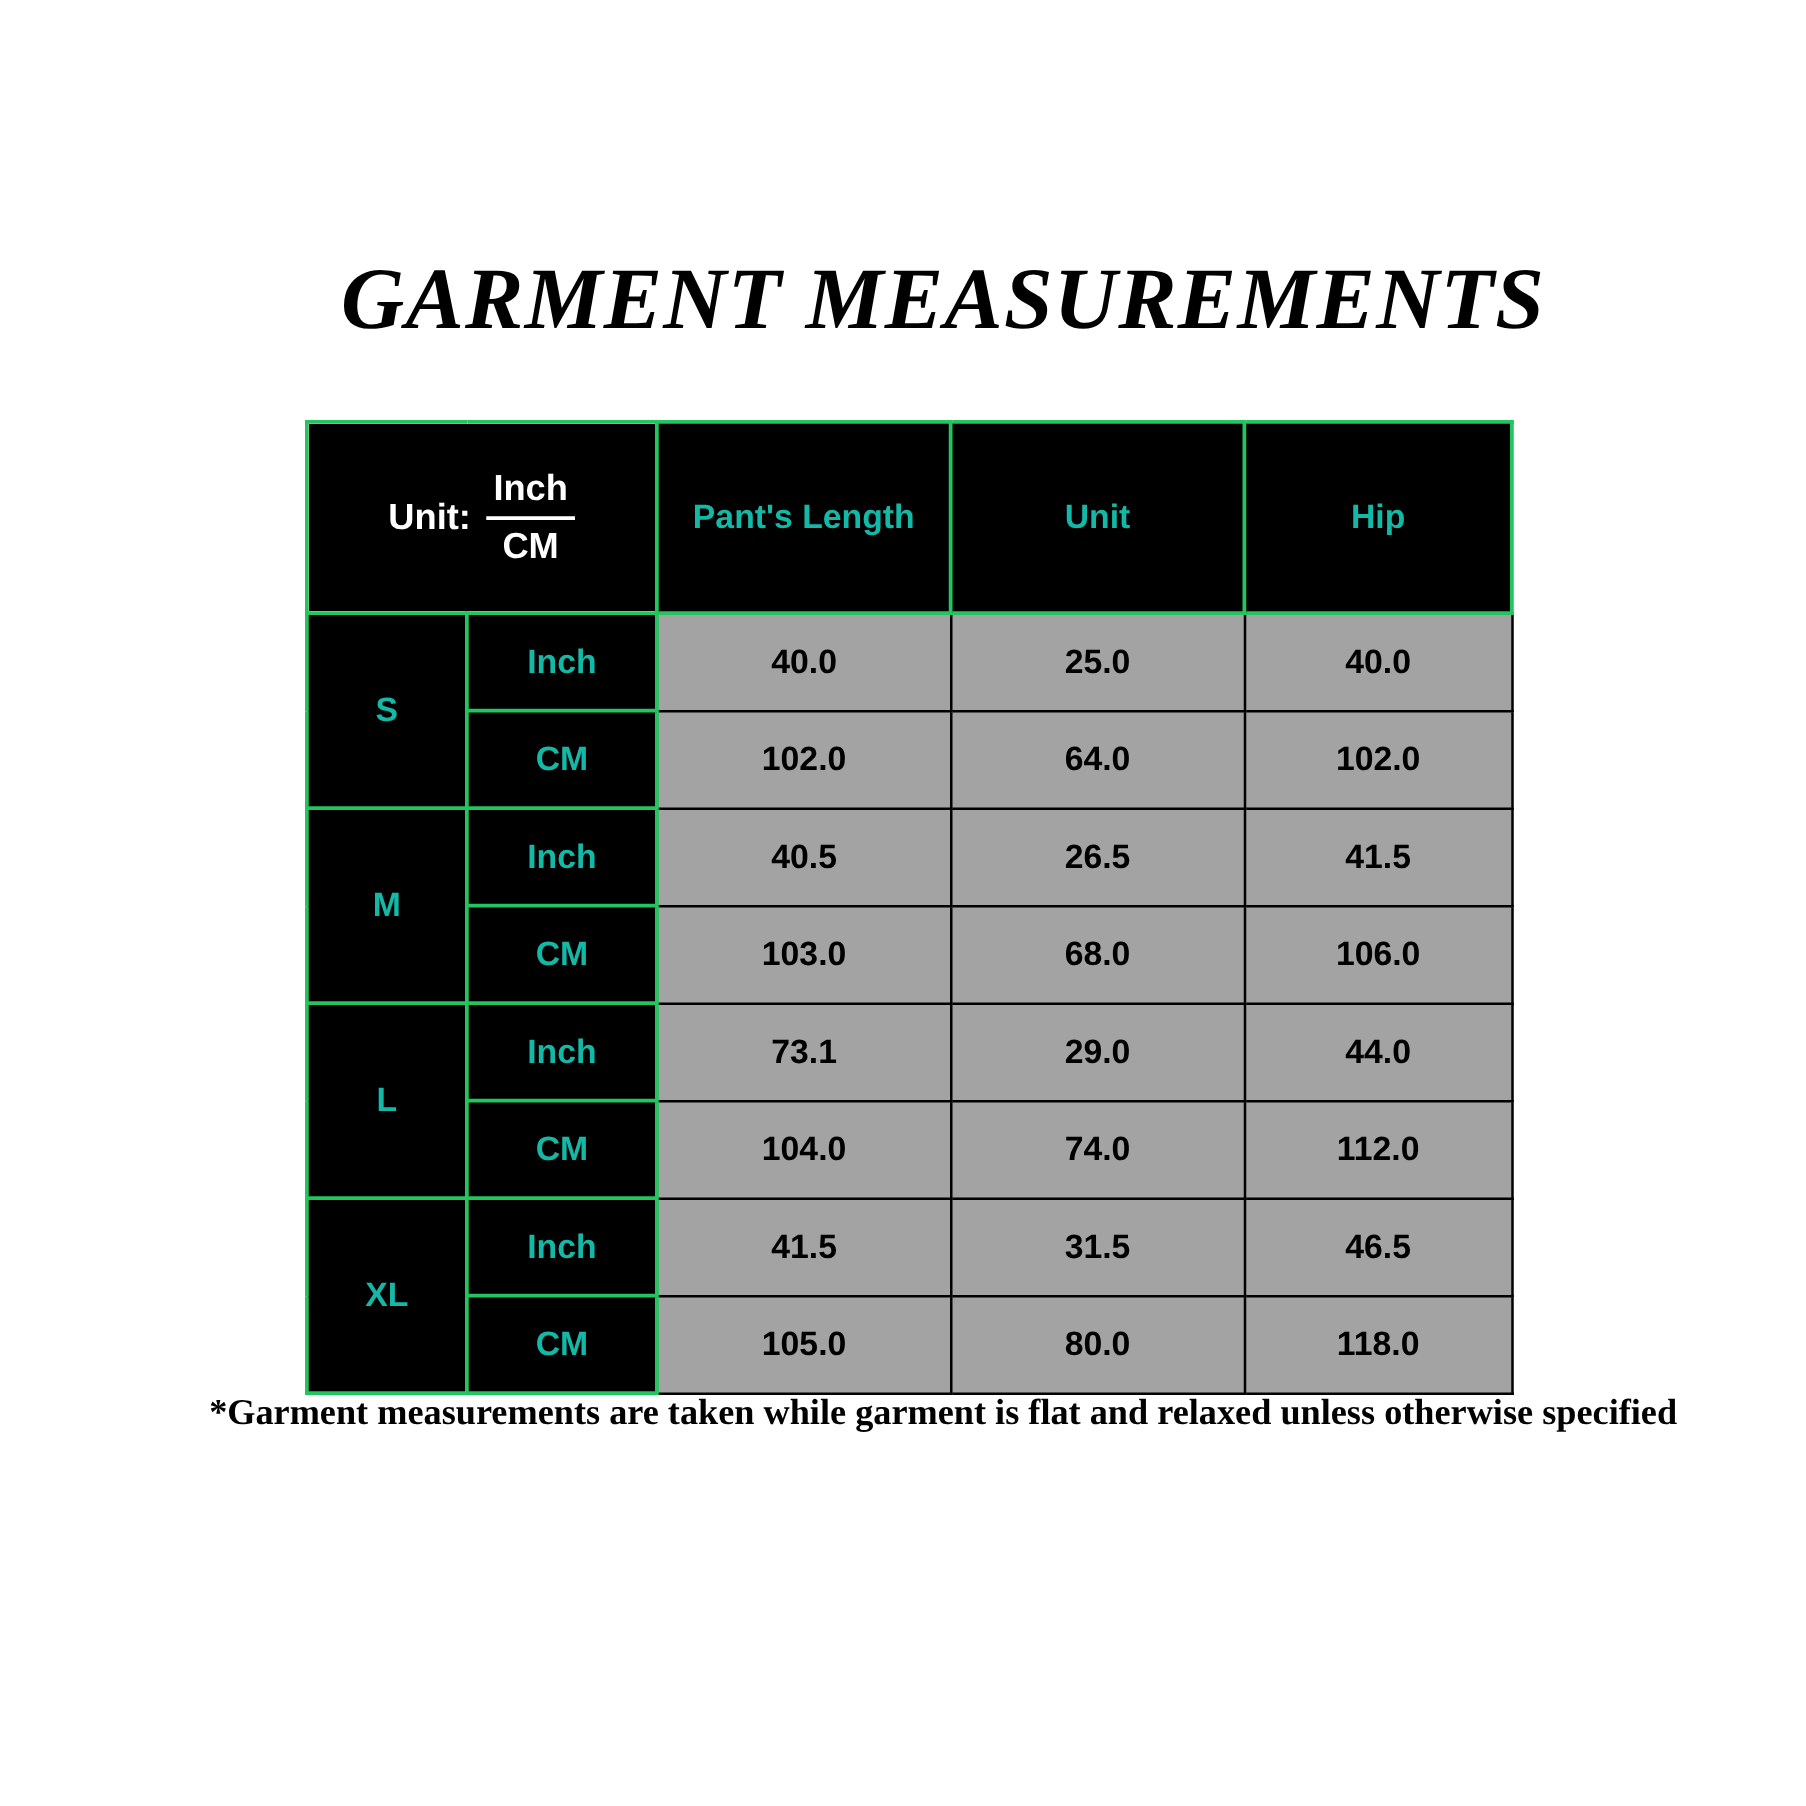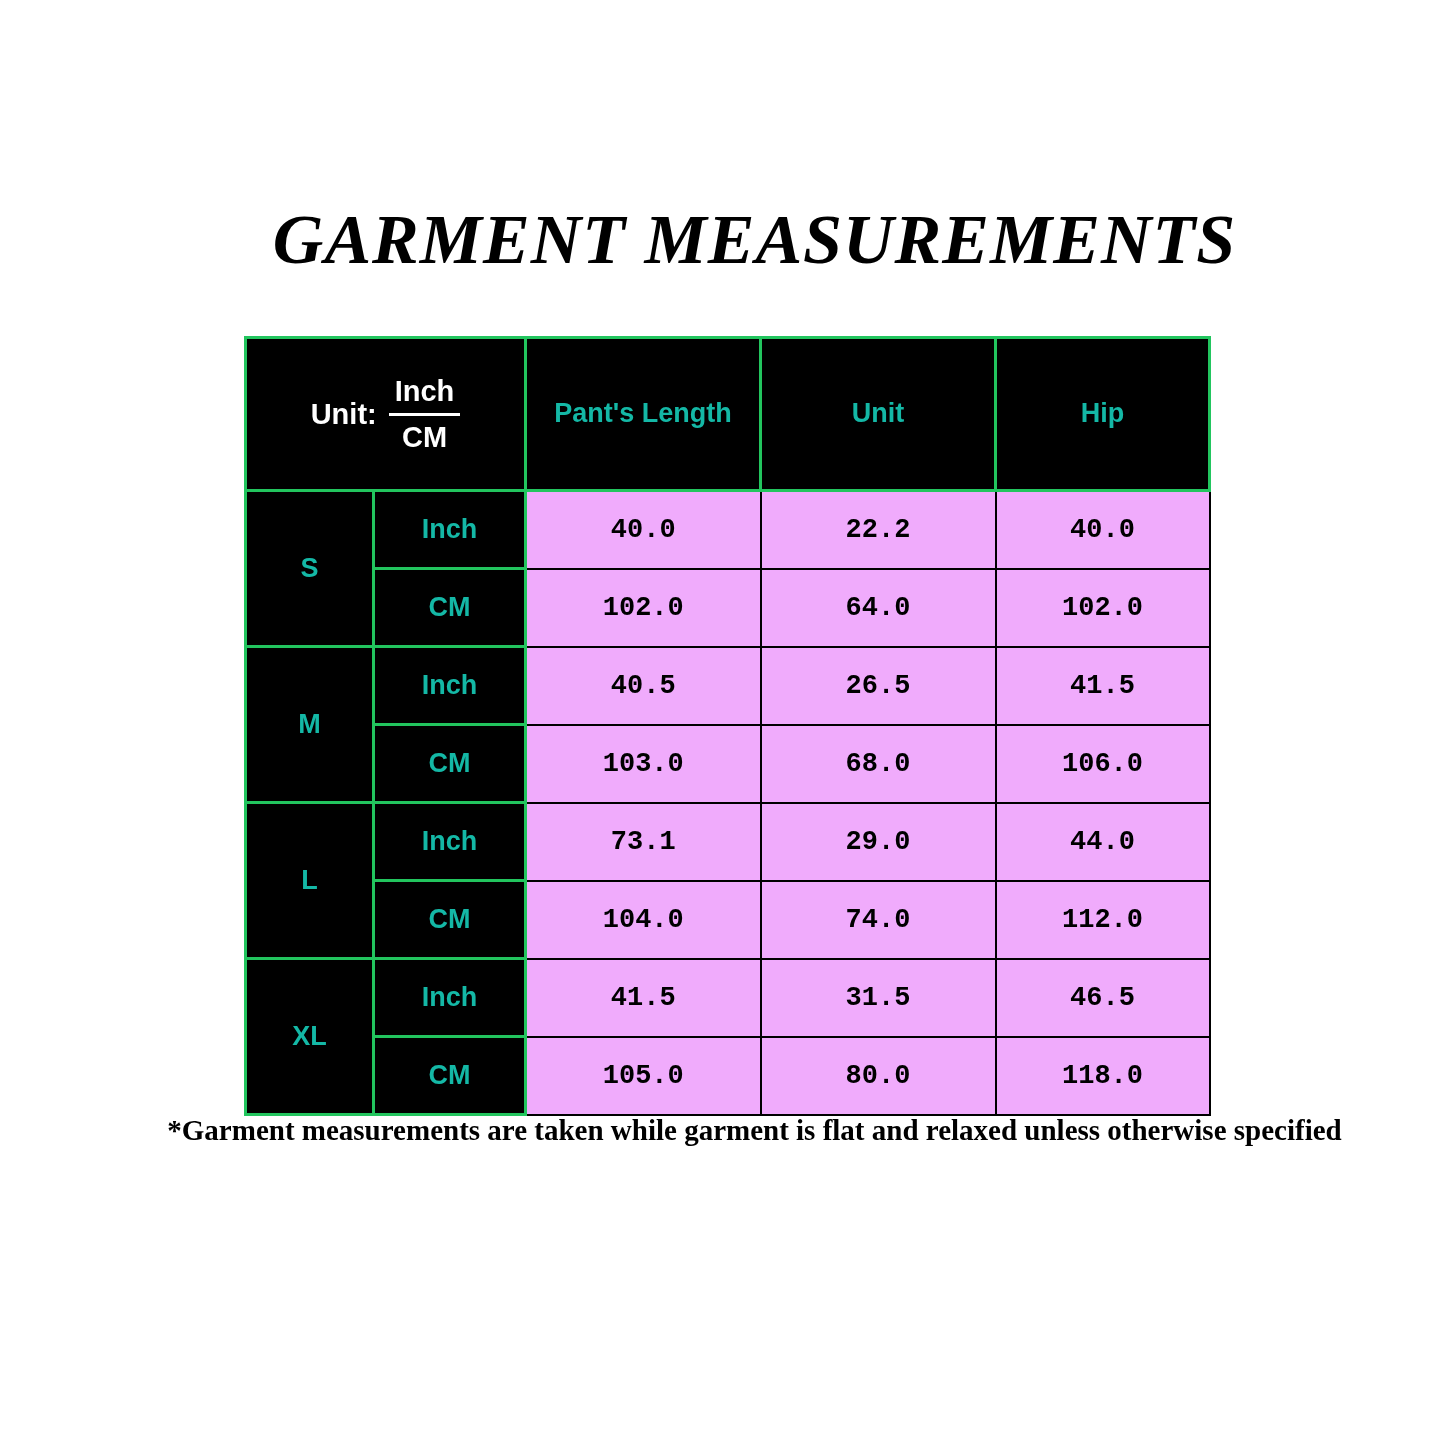--- a/index.html
+++ b/index.html
@@ -58,25 +58,24 @@
     font-size: 27px;
     padding: 0;
     height: 75px;
   }
 
   .blk {
     background: #000000;
     color: #14b8a6;
   }
   .wht {
-    background: #f0abfc;
+    background: #a3a3a3;
     color: #000000;
     border-color: #000000 !important;
     border-width: 2px !important;
-    font-family: Liberation Mono, monospace;
   }
 
   
   .unit-cell {
     background: #000000;
     color: #ffffff;
     position: relative;
   }
   .unit-inner {
     display: flex;
@@ -161,21 +160,21 @@
           </td>
           <td class="blk hdr-text" style="height:150px">Pant's Length</td>
           <td class="blk hdr-text" style="height:150px">Unit</td>
           <td class="blk hdr-text" style="height:150px">Hip</td>
         </tr>
 
         <tr>
           <td class="blk size-cell" rowspan="2">S</td>
           <td class="blk">Inch</td>
           <td class="wht">40.0</td>
-          <td class="wht">22.2</td>
+          <td class="wht">25.0</td>
           <td class="wht">40.0</td>
         </tr>
         <tr>
           <td class="blk">CM</td>
           <td class="wht">102.0</td>
           <td class="wht">64.0</td>
           <td class="wht">102.0</td>
         </tr>
 
         <tr>

